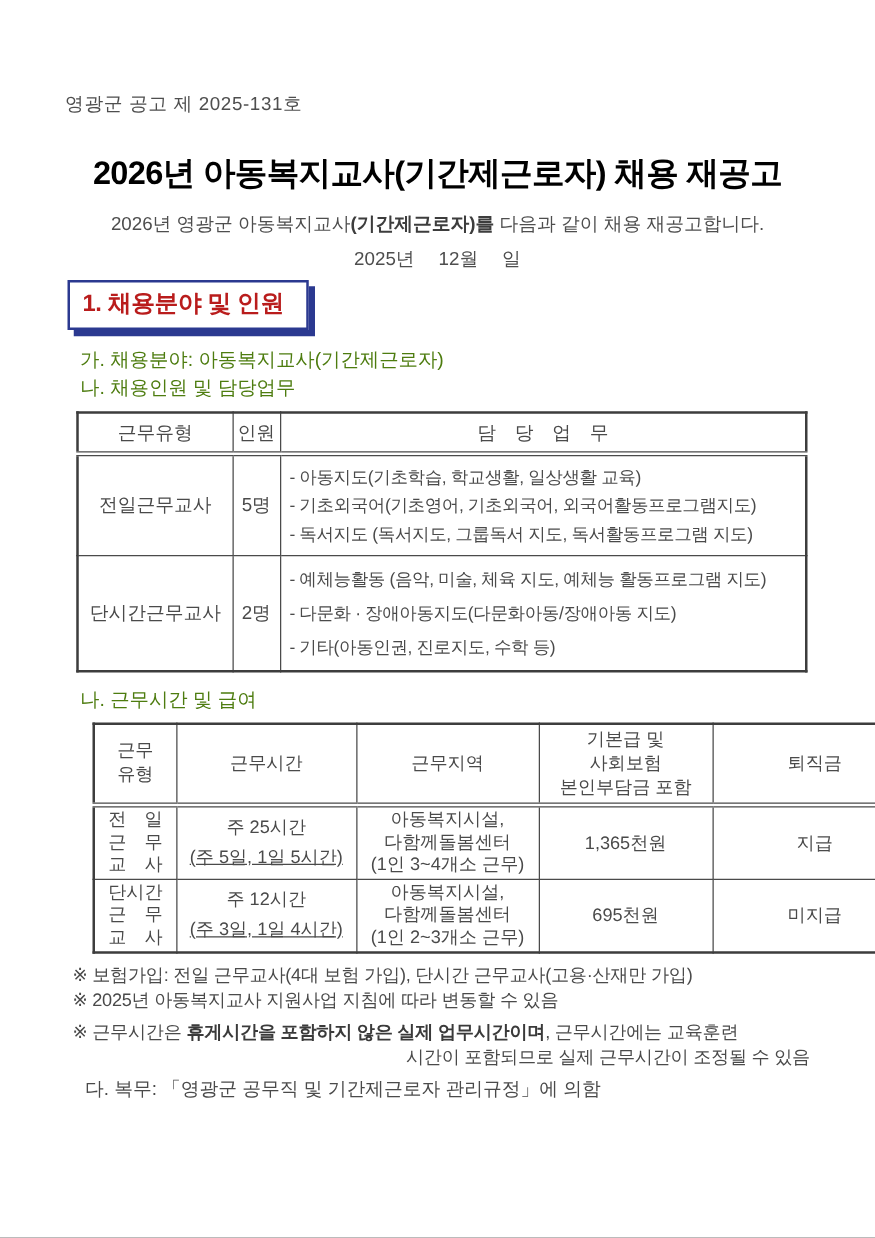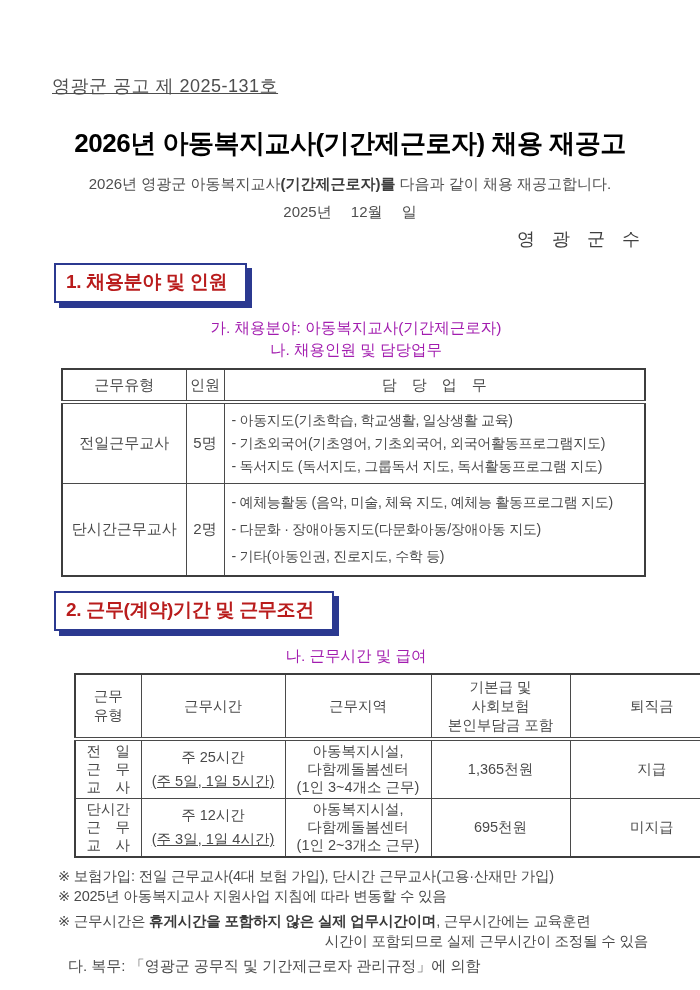--- a/index.html
+++ b/index.html
@@ -8,40 +8,40 @@
     width:700px; height:990px;
     margin:0 auto;
     background:#ffffff;
     font-family:"Liberation Sans","DejaVu Sans",sans-serif;
     color:#4a4a4a;
     box-sizing:border-box;
     padding:74px 52px 0 52px;
     overflow:hidden;
   }
   
-  .doc-number { font-size:18px; color:#4e4e4e; margin-bottom:28px; letter-spacing:0.5px;text-decoration:underline; }
+  .doc-number { font-size:15px; color:#4e4e4e; margin-bottom:28px; letter-spacing:0.5px; }
   .doc-title  { font-size:26px; font-weight:bold; color:#000000; text-align:center;
                 letter-spacing:-0.5px; margin-bottom:14px; white-space:nowrap; }
   .doc-subtitle { font-size:15px; text-align:center; color:#4e4e4e; margin-bottom:9px; }
   .doc-subtitle b { color:#3d3d3d; }
   .doc-date  { font-size:15px; text-align:center; color:#4e4e4e; margin-bottom:5px; }
   .doc-signer { font-size:18px; text-align:right; color:#3f3f3f; letter-spacing:6px;
                 margin-bottom:10px; padding-right:2px; }
   
   .sec-box {
     display:inline-block;
     border:2px solid #2b3990;
     box-shadow:5px 5px 0 0 #2b3990;
     background:#fff;
     font-size:19px; font-weight:bold; color:#b91c1c;
     padding:4px 18px 6px 10px;
     letter-spacing:-0.3px;
     margin:2px 0 14px 2px;
   }
-  .item-line { font-size:15.5px; color:#a21caf; line-height:22px; padding-left:12px;text-align:center; }
+  .item-line { font-size:15.5px; color:#4d7c0f; line-height:22px; padding-left:12px; }
   
   table { border-collapse:collapse; table-layout:fixed; }
   .tbl { border:2px solid #3d3d3d; }
   .tbl th, .tbl td { border:1px solid #4a4a4a; color:#4a4a4a; }
   .tbl th { font-weight:normal; border-bottom:4px double #4a4a4a; }
   .tbl1 { width:585px; margin:7px 0 12px 9px; }
   .tbl1 th { font-size:15px; height:28px; }
   .tbl1 .cell-type  { text-align:center; font-size:15px; }
   .tbl1 .cell-count { text-align:center; font-size:15px; }
   .tbl1 .cell-duty  { padding:5px 2px 5px 7px; font-size:14px; }
@@ -73,21 +73,20 @@
 <div class="page">
 
   <div class="doc-number">영광군 공고 제 2025-131호</div>
 
   <div class="doc-title">2026년 아동복지교사(기간제근로자) 채용 재공고</div>
 
   <div class="doc-subtitle"><span>2026년 영광군 아동복지교사</span><b>(기간제근로자)를</b><span> 다음과 같이 채용 재공고합니다.</span></div>
 
   <div class="doc-date">2025년　 12월　 일</div>
 
-  <div class="doc-signer">영 광 군 수</div>
 
   
   <div class="sec-box">1. 채용분야 및 인원</div>
 
   <div class="item-line">가. 채용분야: 아동복지교사(기간제근로자)</div>
   <div class="item-line">나. 채용인원 및 담당업무</div>
 
   <table class="tbl tbl1">
     <colgroup>
         <col style="width:124px">
@@ -117,21 +116,20 @@
         <td class="cell-duty">
           <div class="duty-line">- 예체능활동 (음악, 미술, 체육 지도, 예체능 활동프로그램 지도)</div>
           <div class="duty-line">- 다문화 · 장애아동지도(다문화아동/장애아동 지도)</div>
           <div class="duty-line">- 기타(아동인권, 진로지도, 수학 등)</div>
         </td>
       </tr>
     </tbody>
   </table>
 
   
-  <div class="sec-box">2. 근무(계약)기간 및 근무조건</div>
 
   <div class="item-line">나. 근무시간 및 급여</div>
 
   <table class="tbl tbl2">
     <colgroup>
         <col style="width:66px">
         <col style="width:144px">
         <col style="width:146px">
         <col style="width:139px">
         <col>

